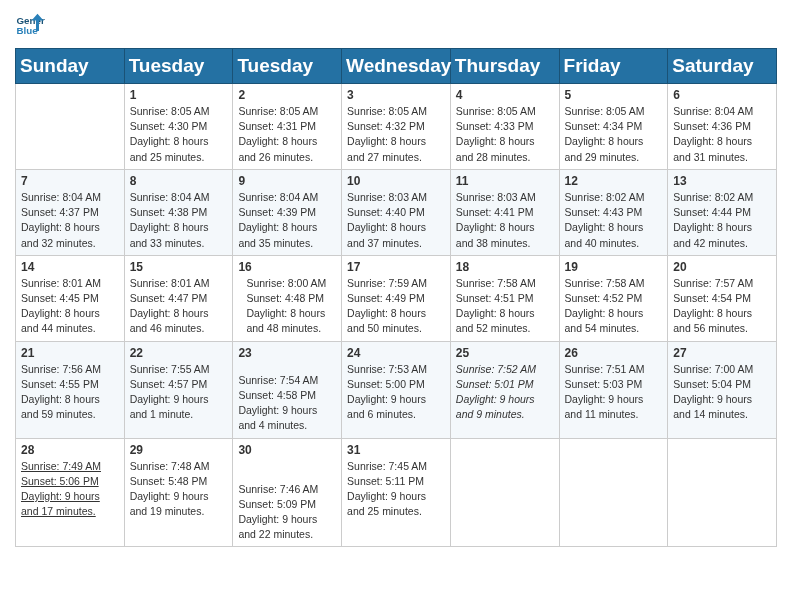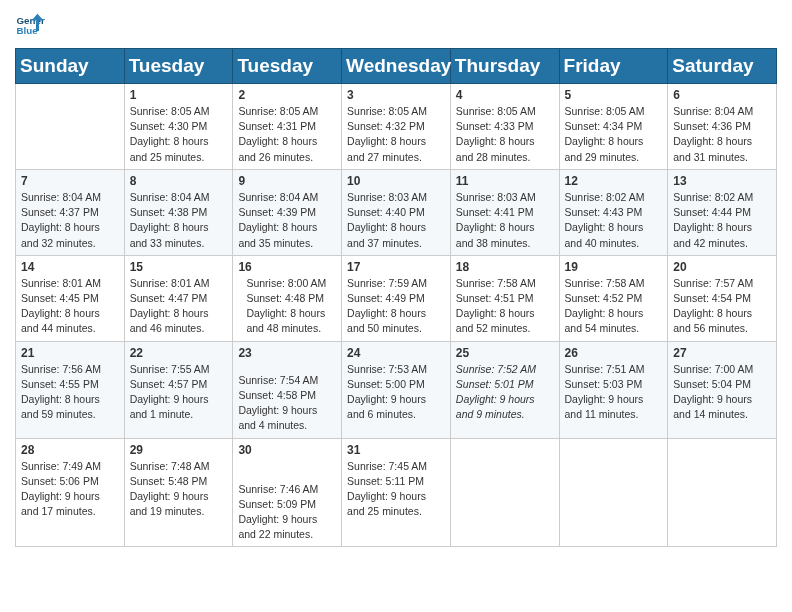--- a/index.html
+++ b/index.html
@@ -294,21 +294,21 @@
           <span class="day-num">27</span>
           <div class="day-info" style="white-space: pre-line;">Sunrise: 7:00 AM
 Sunset: 5:04 PM
 Daylight: 9 hours
 and 14 minutes.</div>
         </td>
       </tr>
       <tr>
         <td>
           <span class="day-num">28</span>
-          <div class="day-info" style="white-space: pre-line;">Sunrise: 7:49 AM
+          <div class="day-info" style="white-space: pre-line; text-decoration: underline;">Sunrise: 7:49 AM
 Sunset: 5:06 PM
 Daylight: 9 hours
 and 17 minutes.</div>
         </td>
         <td>
           <span class="day-num">29</span>
           <div class="day-info" style="white-space: pre-line;">Sunrise: 7:48 AM
 Sunset: 5:48 PM
 Daylight: 9 hours
 and 19 minutes.</div>

